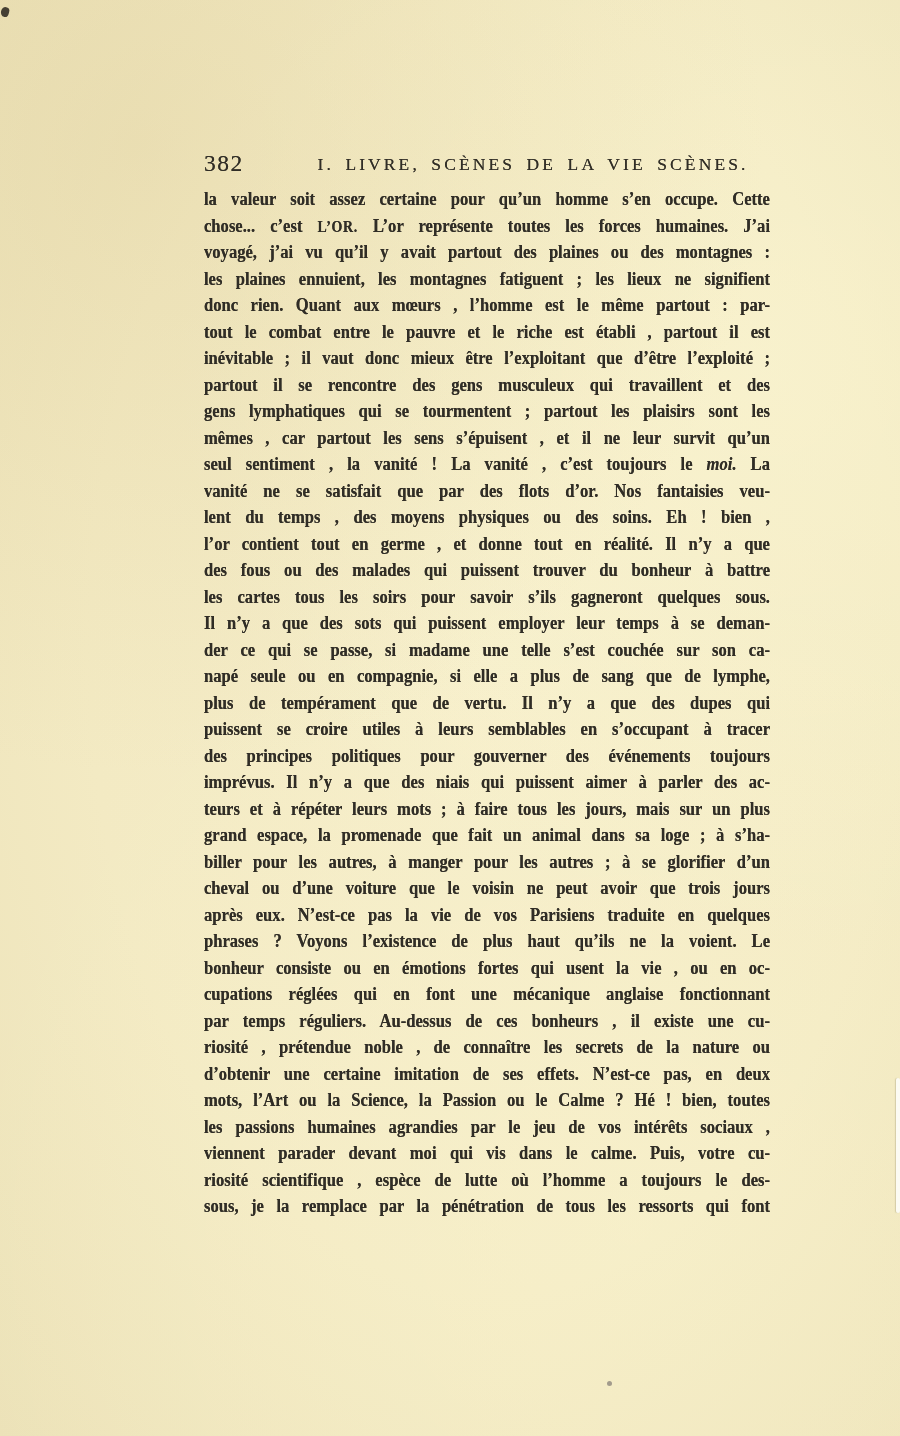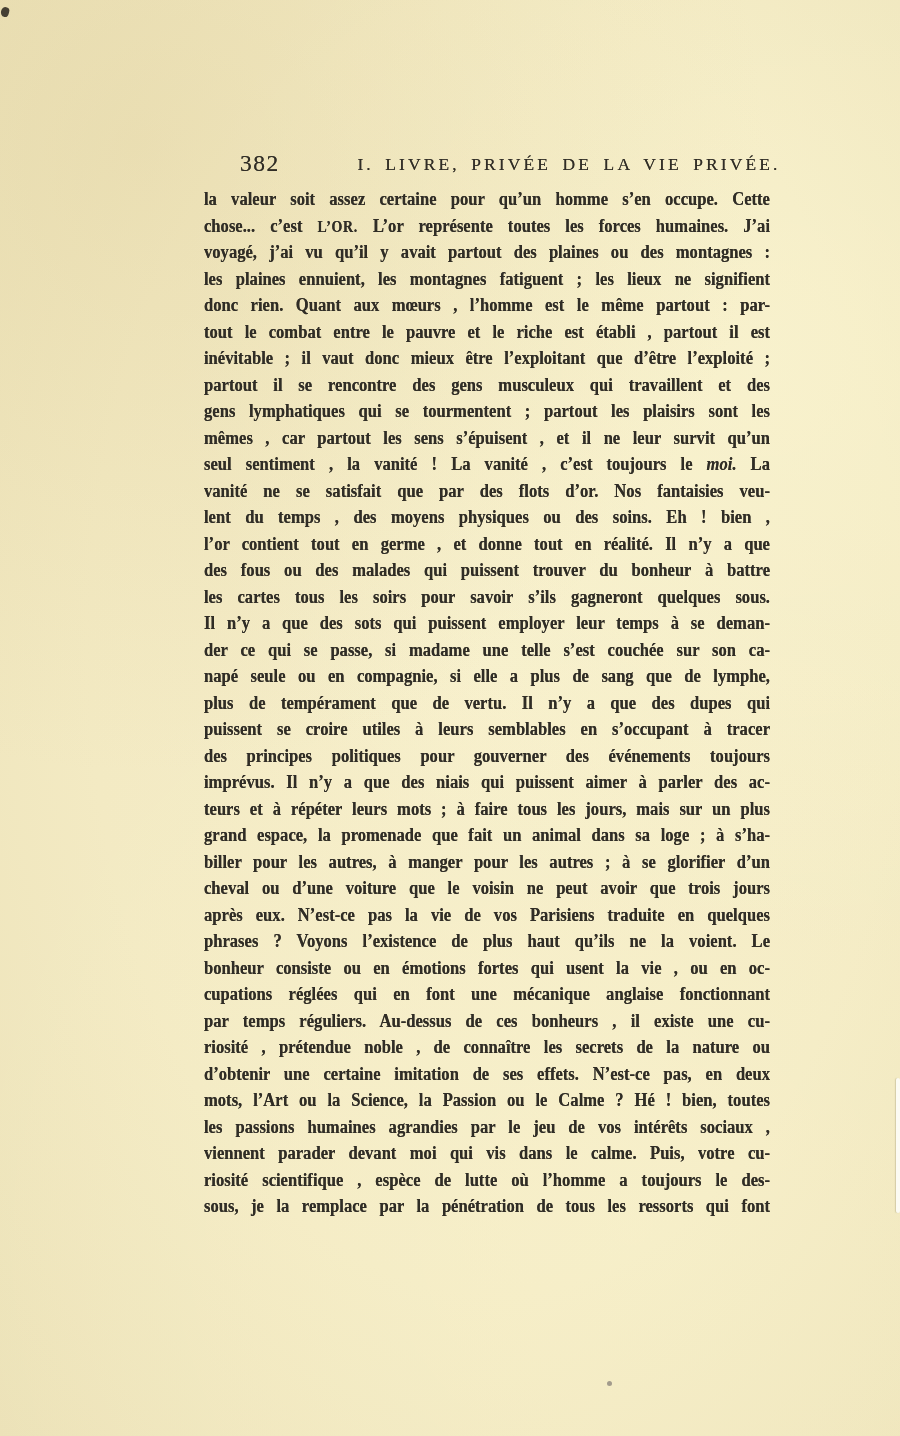--- a/index.html
+++ b/index.html
@@ -14,21 +14,21 @@
   }
   .page{
     position:absolute;inset:0;
     background:
       radial-gradient(circle at 15% 10%, rgba(214,196,142,.28), rgba(214,196,142,0) 42%),
       radial-gradient(circle at 85% 25%, rgba(255,252,218,.38), rgba(255,252,218,0) 45%),
       radial-gradient(circle at 70% 85%, rgba(255,250,214,.30), rgba(255,250,214,0) 50%),
       radial-gradient(ellipse at 55% 45%, #f6eeca 0%, var(--paper) 58%, #ece2b8 100%);
   }
   .header{
-    position:absolute;left:204px;top:150px;width:566px;height:26px;margin-left:36px;
+    position:absolute;left:204px;top:150px;width:566px;height:26px;
   }
   .page-number{
     position:absolute;left:0;top:0;
     font-size:23.5px;letter-spacing:1.5px;
     text-shadow:0 0 .5px rgba(48,45,38,.75);
   }
   .running-header{
     position:absolute;left:92px;right:0;top:4px;text-align:center;
     font-size:17.5px;letter-spacing:3.1px;word-spacing:4px;
     text-shadow:0 0 .5px rgba(48,45,38,.75);
@@ -64,21 +64,21 @@
     background:#fcfbf3;border-radius:2px;
     box-shadow:-1px 0 1px rgba(120,110,80,.25);
   }
 </style>
 </head>
 <body>
 
 <div class="page">
   <div class="header">
     <span class="page-number">382</span>
-    <span class="running-header">I. LIVRE, PRIVÉE DE LA VIE PRIVÉE.</span>
+    <span class="running-header">I. LIVRE, SCÈNES DE LA VIE SCÈNES.</span>
   </div>
 
   <div class="text-block">
       <div class="line"><span>la valeur soit assez certaine pour qu’un homme s’en occupe. Cette</span></div>
       <div class="line"><span>chose... c’est </span><span class="sc">L’OR.</span><span> L’or représente toutes les forces humaines. J’ai</span></div>
       <div class="line"><span>voyagé, j’ai vu qu’il y avait partout des plaines ou des montagnes :</span></div>
       <div class="line"><span>les plaines ennuient, les montagnes fatiguent ; les lieux ne signifient</span></div>
       <div class="line"><span>donc rien. Quant aux mœurs , l’homme est le même partout : par-</span></div>
       <div class="line"><span>tout le combat entre le pauvre et le riche est établi , partout il est</span></div>
       <div class="line"><span>inévitable ; il vaut donc mieux être l’exploitant que d’être l’exploité ;</span></div>

